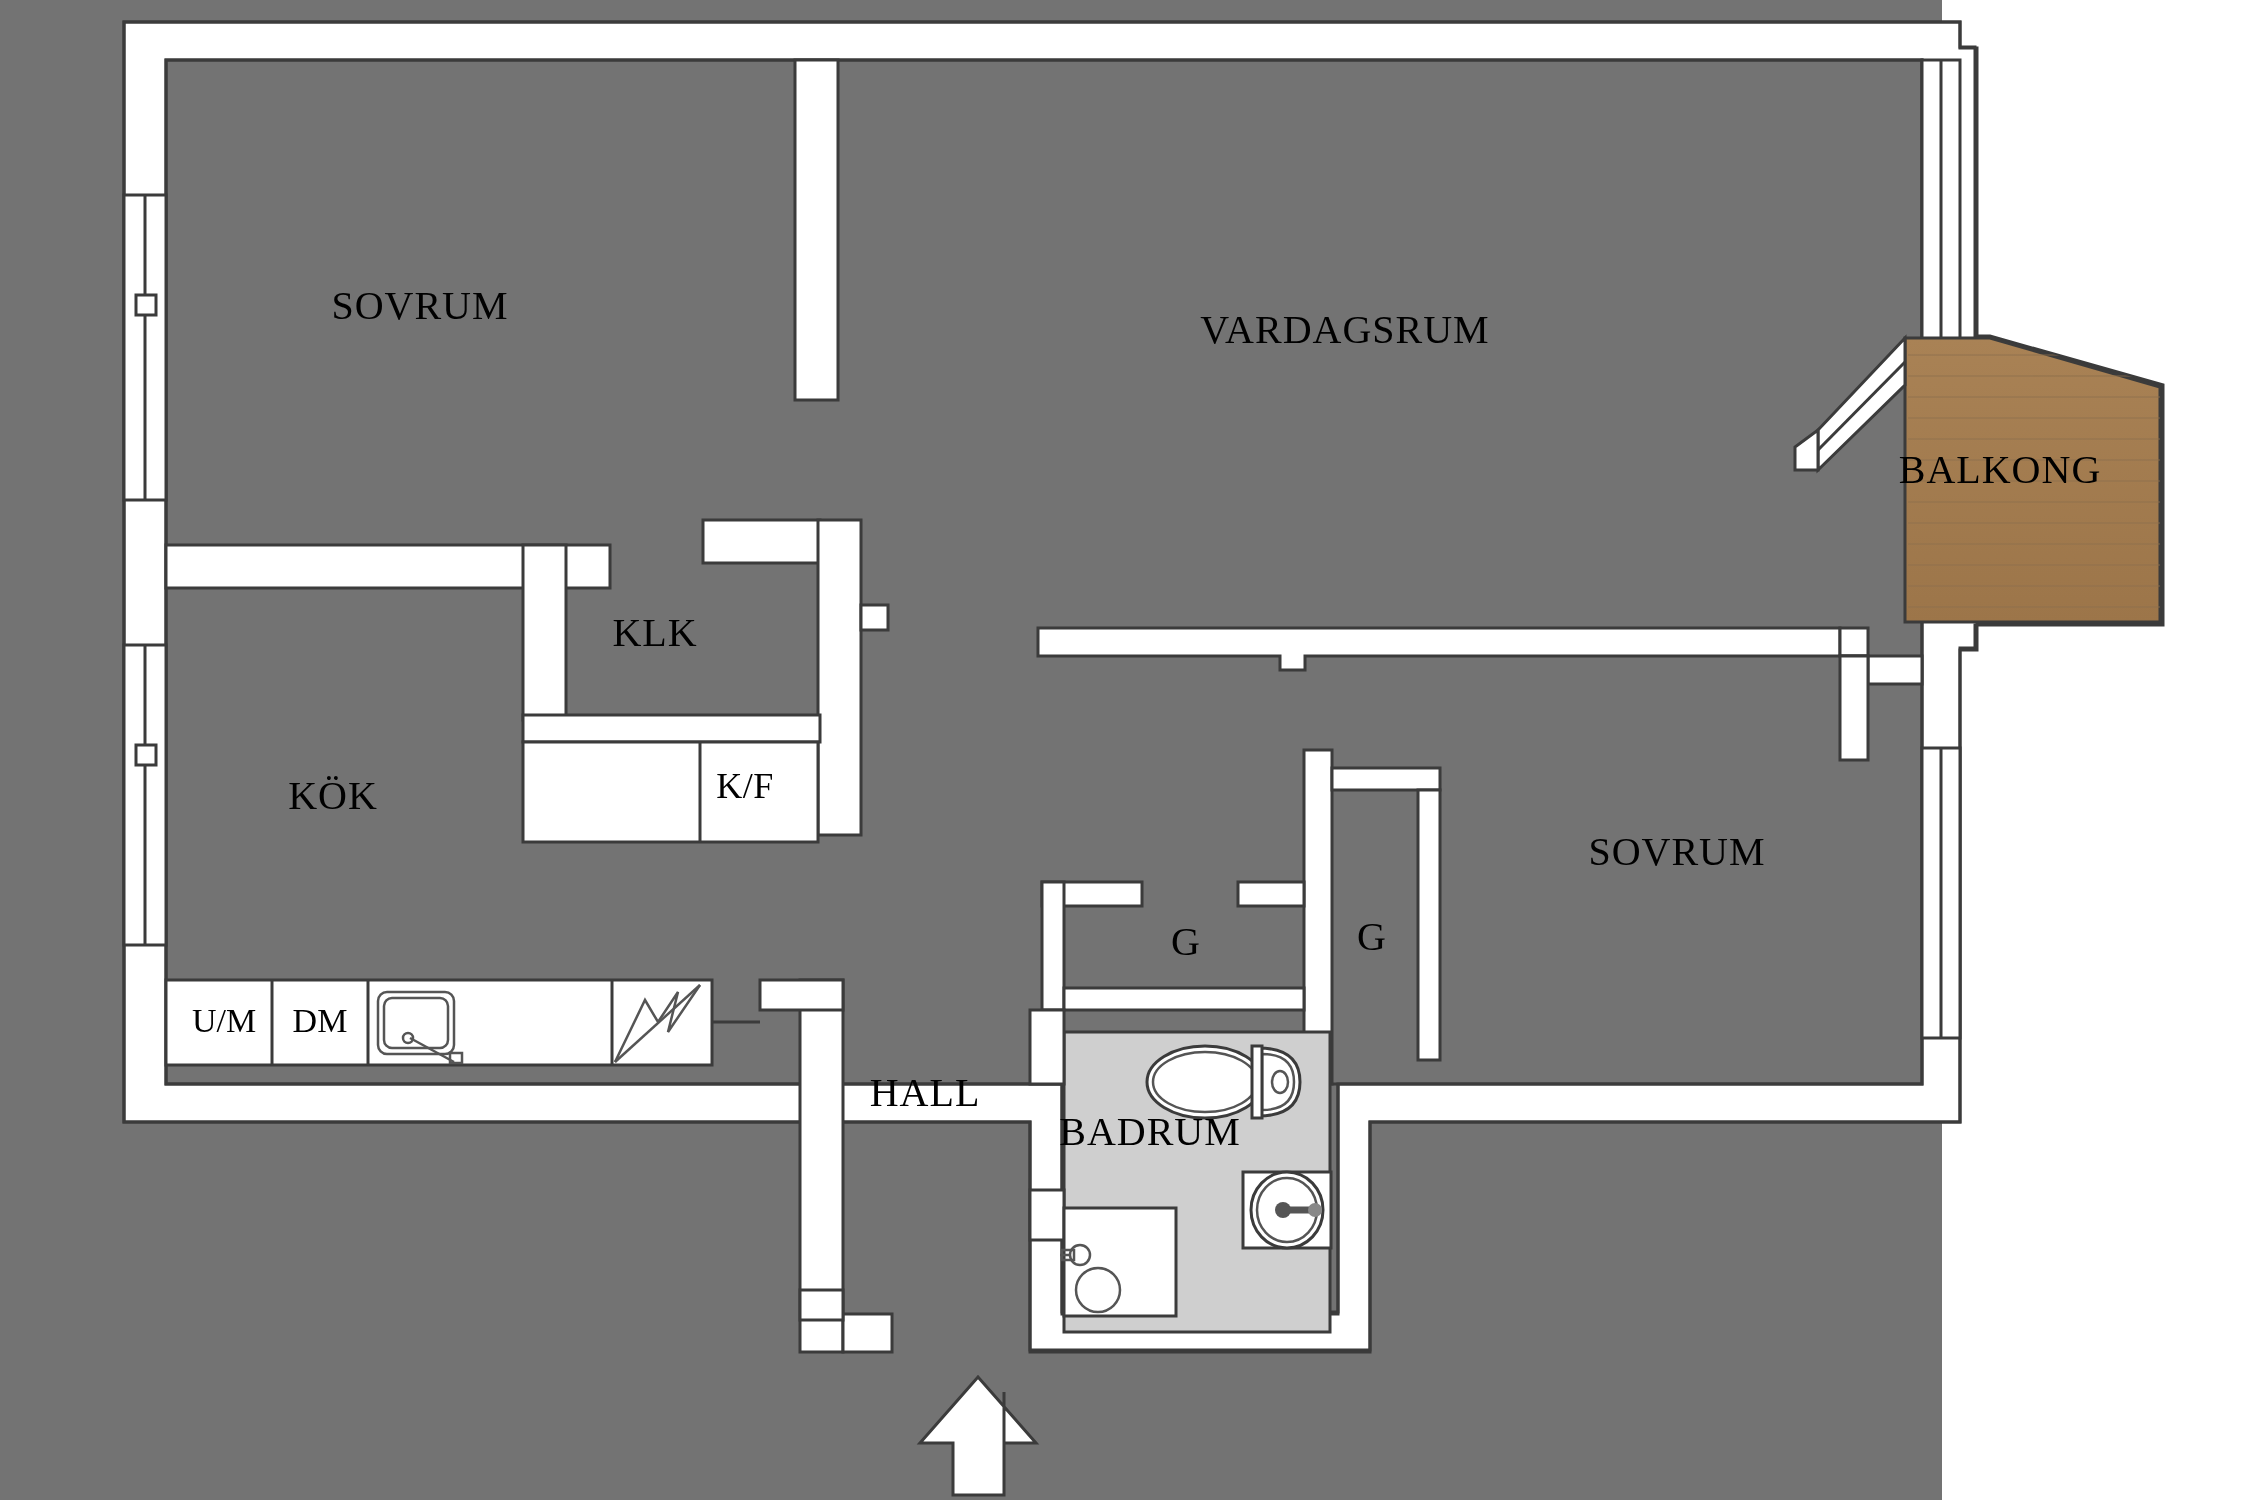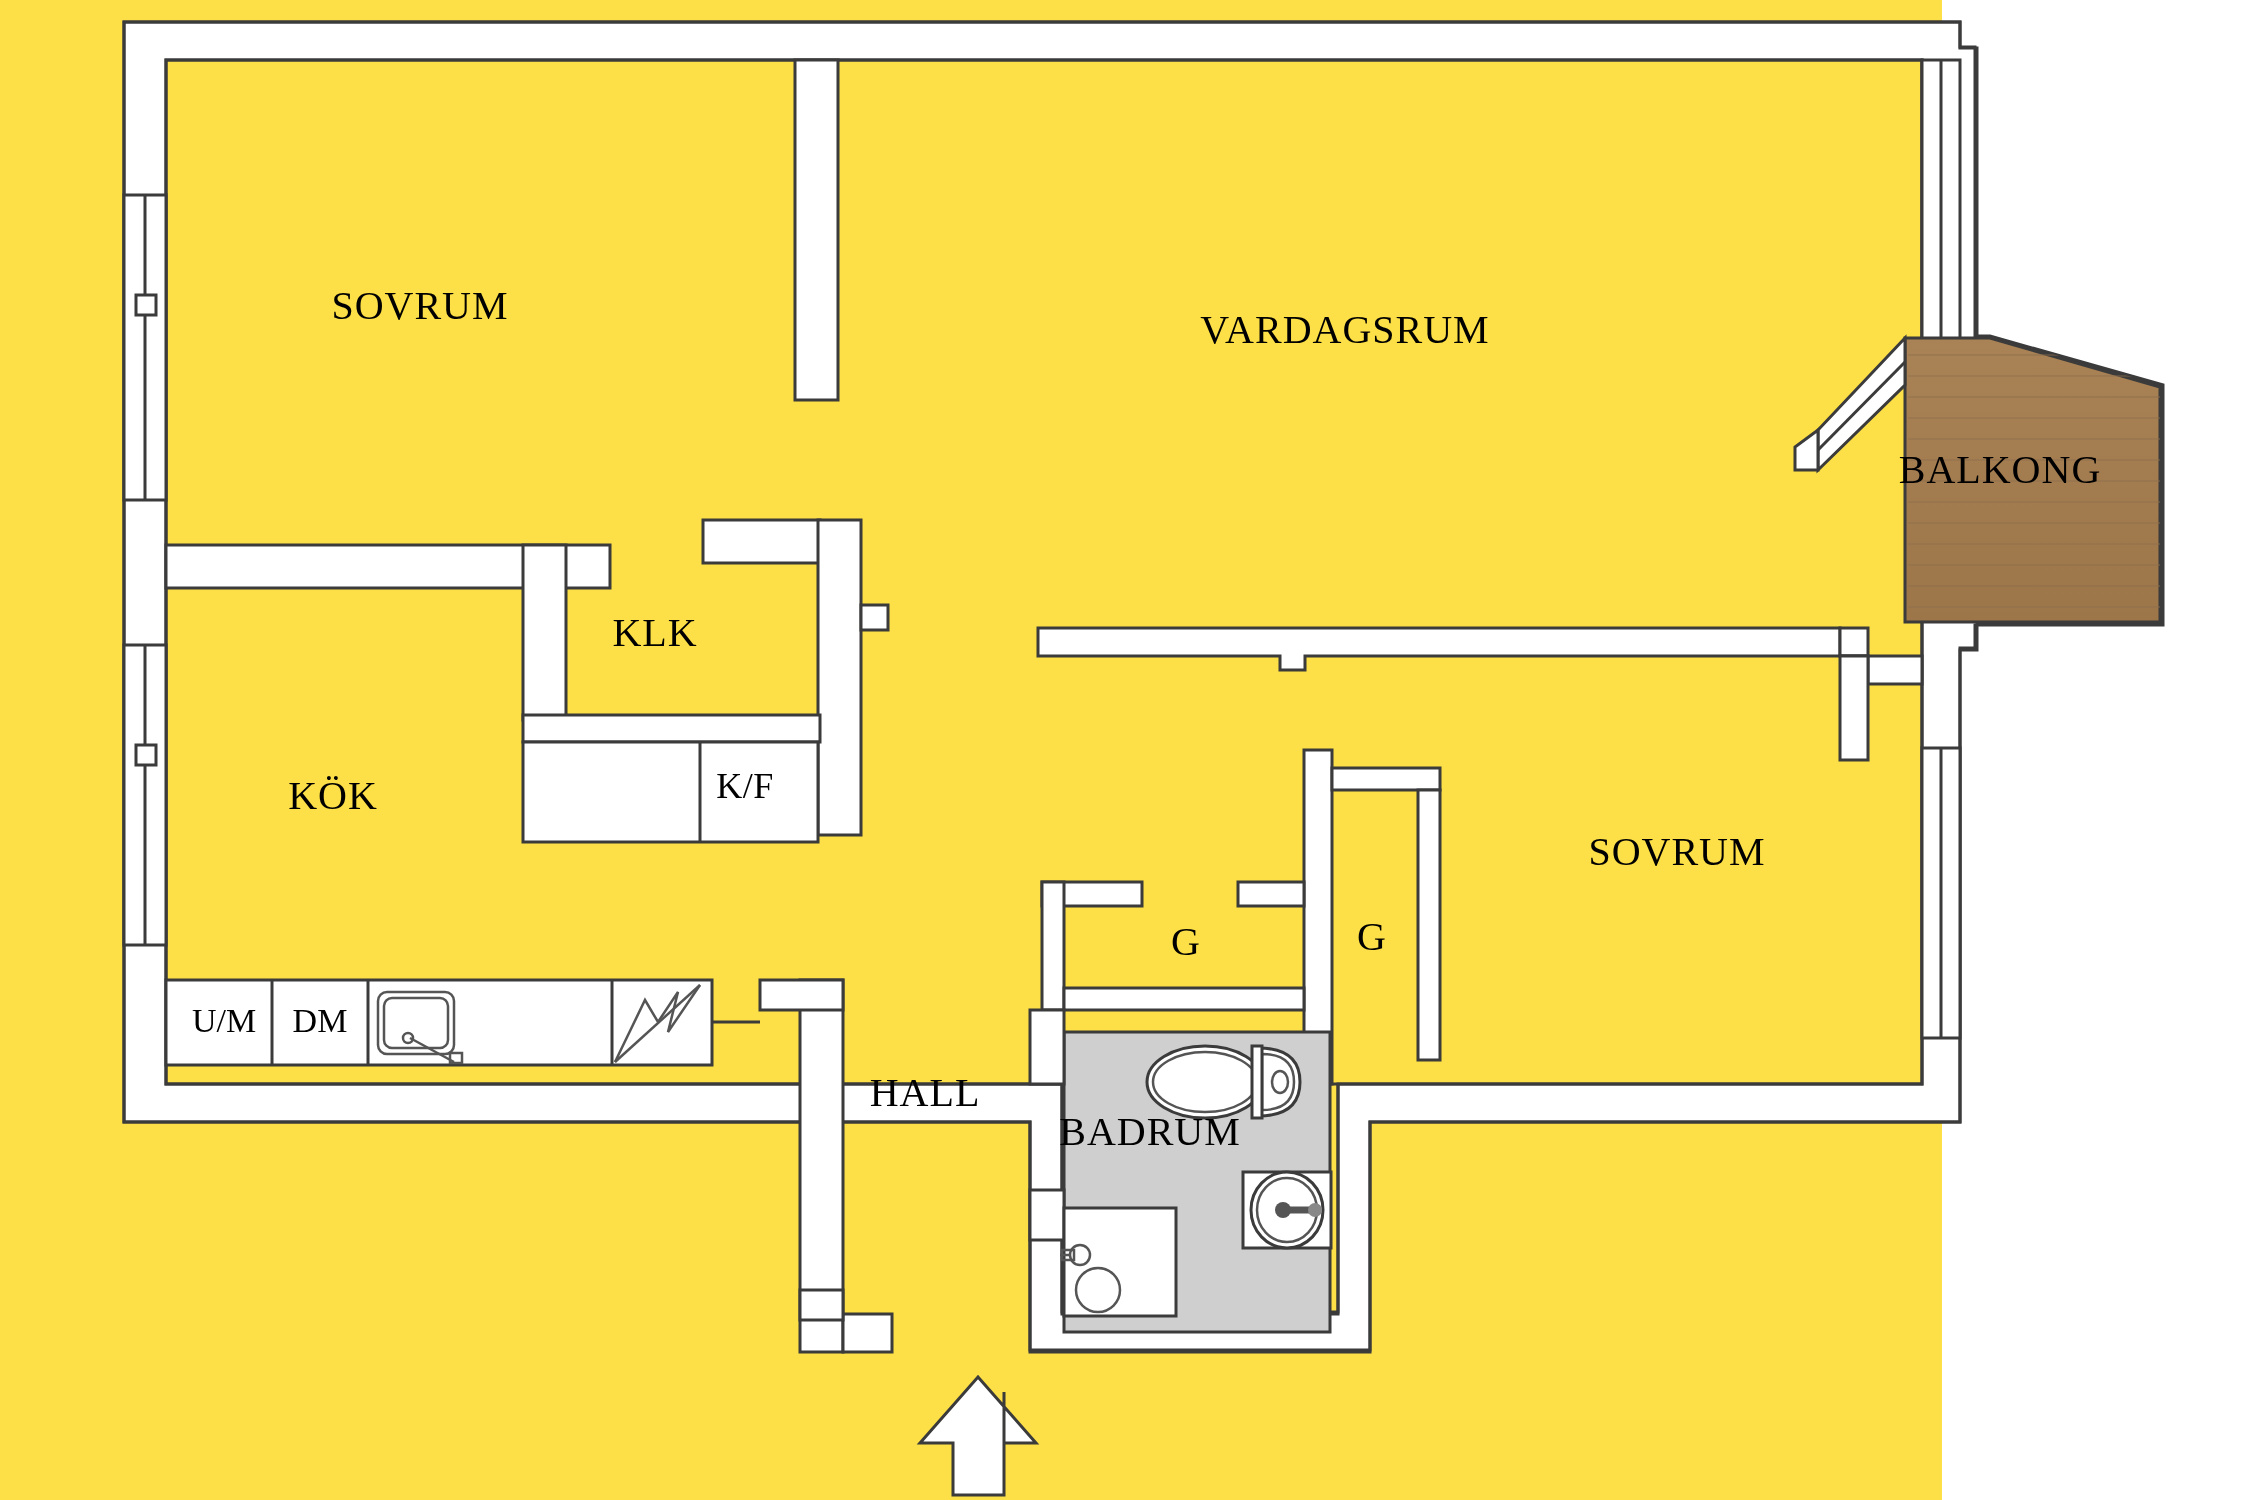--- a/index.html
+++ b/index.html
@@ -11,21 +11,21 @@
   body {
     width: 2250px;
     height: 1500px;
     overflow: hidden;
     font-family: "Liberation Serif", "DejaVu Serif", serif;
   }
   #plan-root {
     position: relative;
     width: 1942px;
     height: 1500px;
-    background: #fde047;
+    background: #737373;
   }
   svg#floorplan {
     position: absolute;
     left: 0;
     top: 0;
     width: 2250px;
     height: 1500px;
     display: block;
   }
   .wall {

